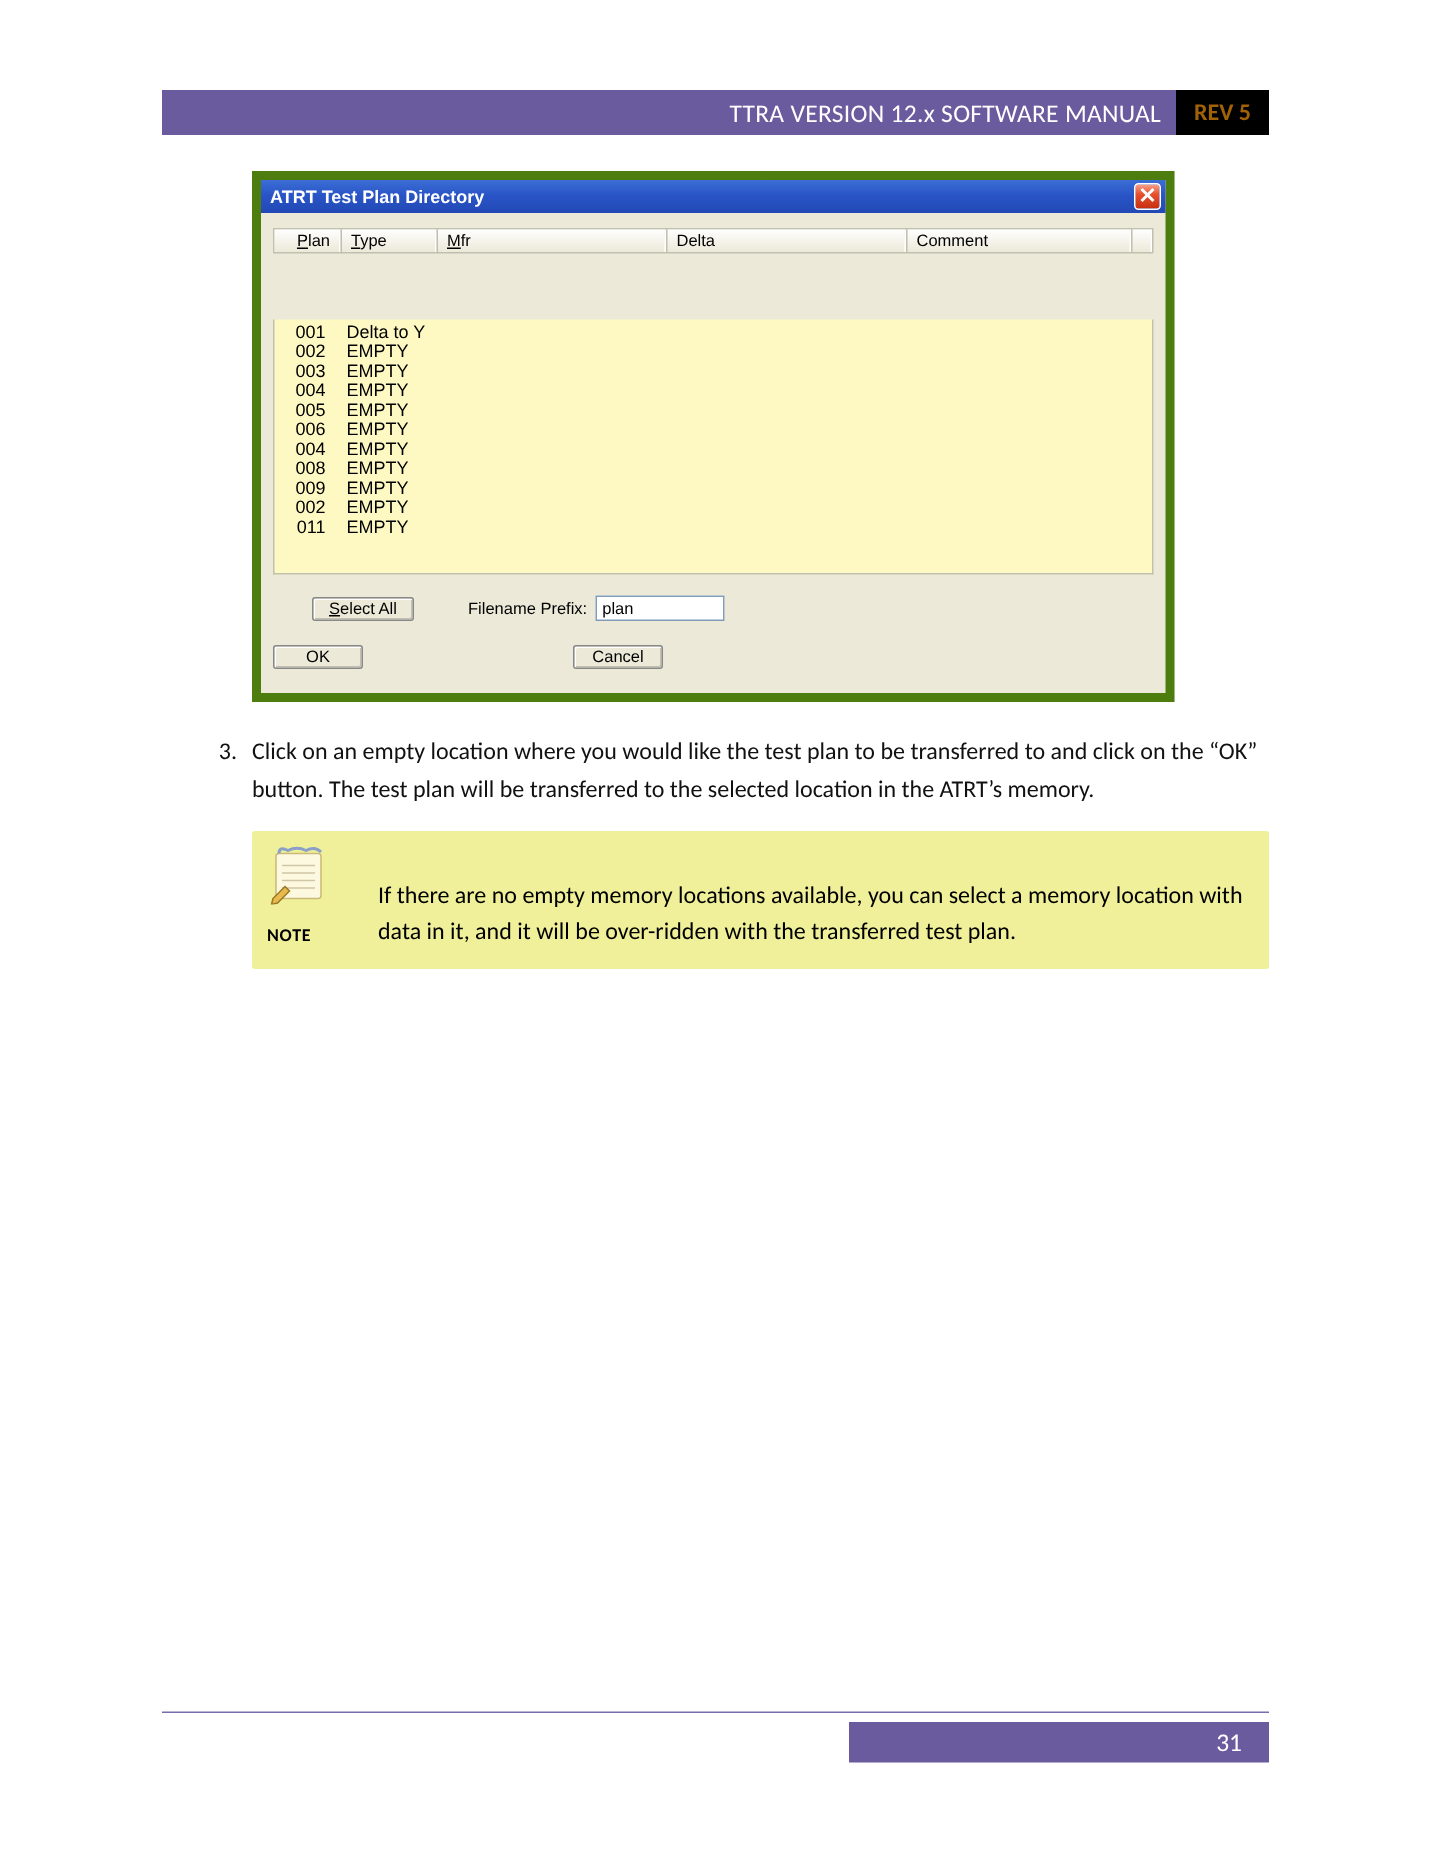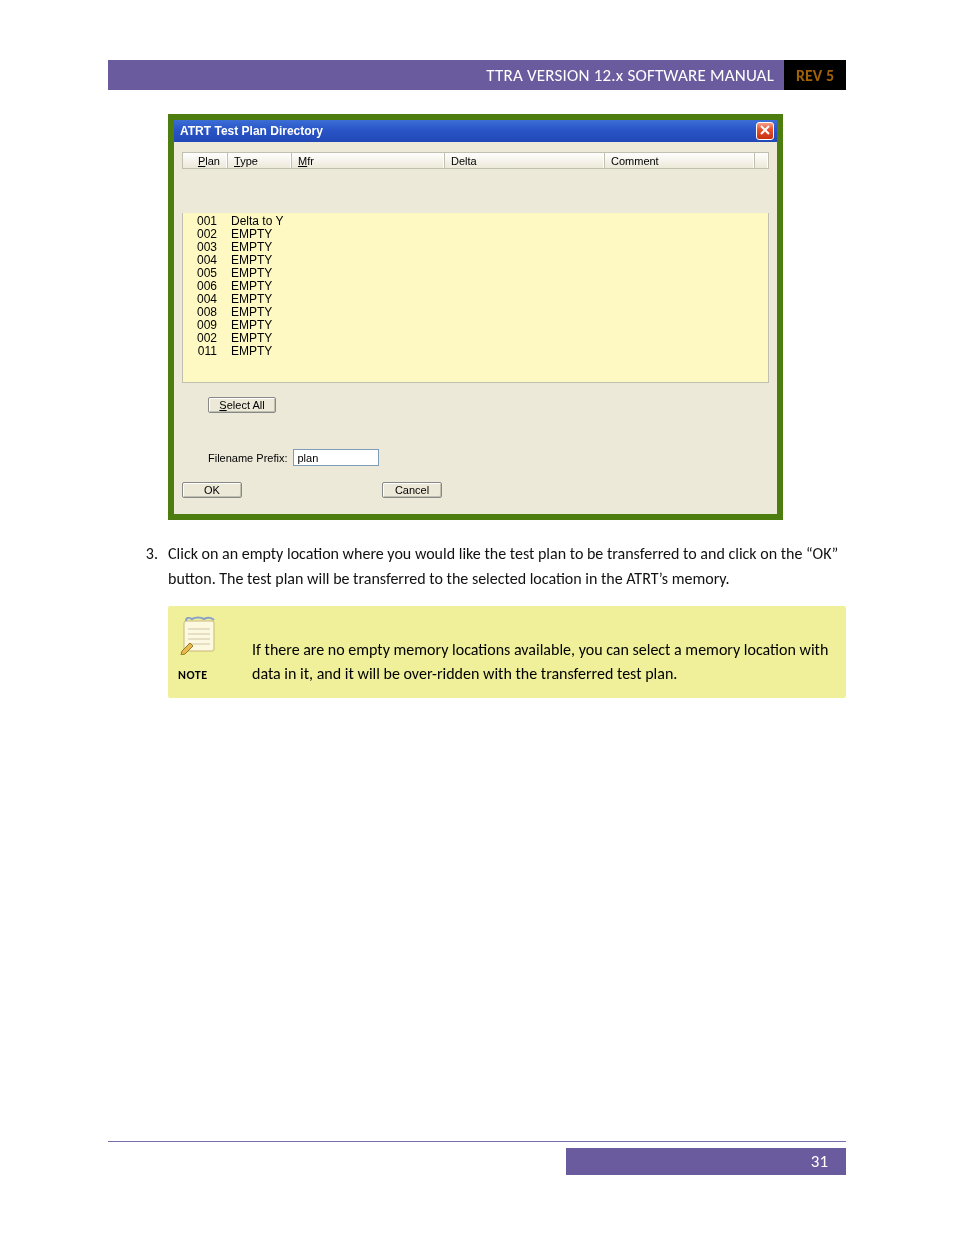--- a/index.html
+++ b/index.html
@@ -115,25 +115,24 @@
     height: 13px;
     padding: 0;
   }
   .row .col-plan { width: 44px; text-align: right; padding-right: 10px;}
   .row .col-type { width: 64px; padding-left: 4px;}
   .row .col-mfr { width: 153px; padding-left: 4px;}
   .row .col-model { width: 160px; padding-left: 4px;}
   .row .col-comment { flex:1; padding-left: 4px;}
   .controls-row1 {
     display: flex;
-    align-items: flex-start;
+    align-items: flex-end;
     margin-top: 14px;
     gap: 36px;
     padding-left: 26px;
-    flex-direction: column;
   }
   .win-btn {
     font-family: "Tahoma", sans-serif;
     font-size: 11px;
     background: #ece9d8;
     border: 1px solid #888;
     border-radius: 2px;
     padding: 1px 0;
     box-shadow: inset 1px 1px 0 #fff, inset -1px -1px 0 #c0c0b0;
     text-align: center;

